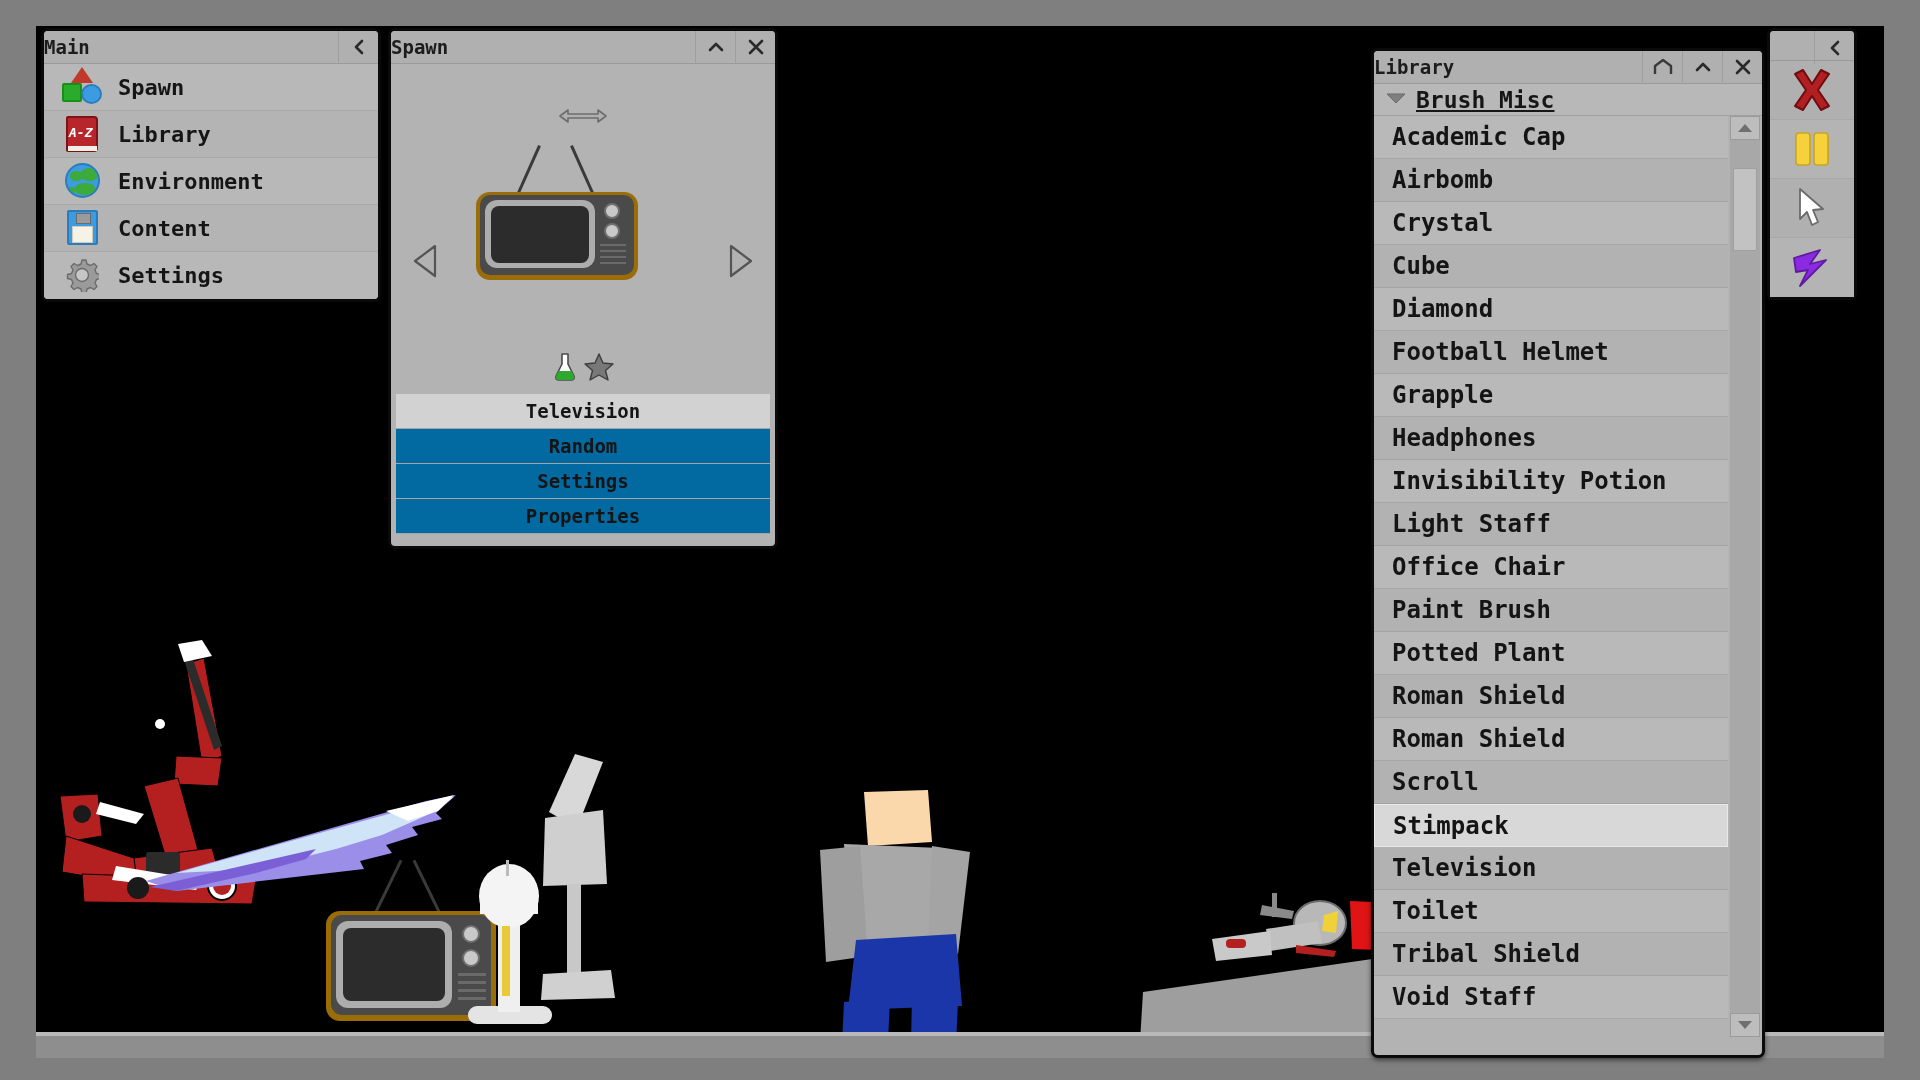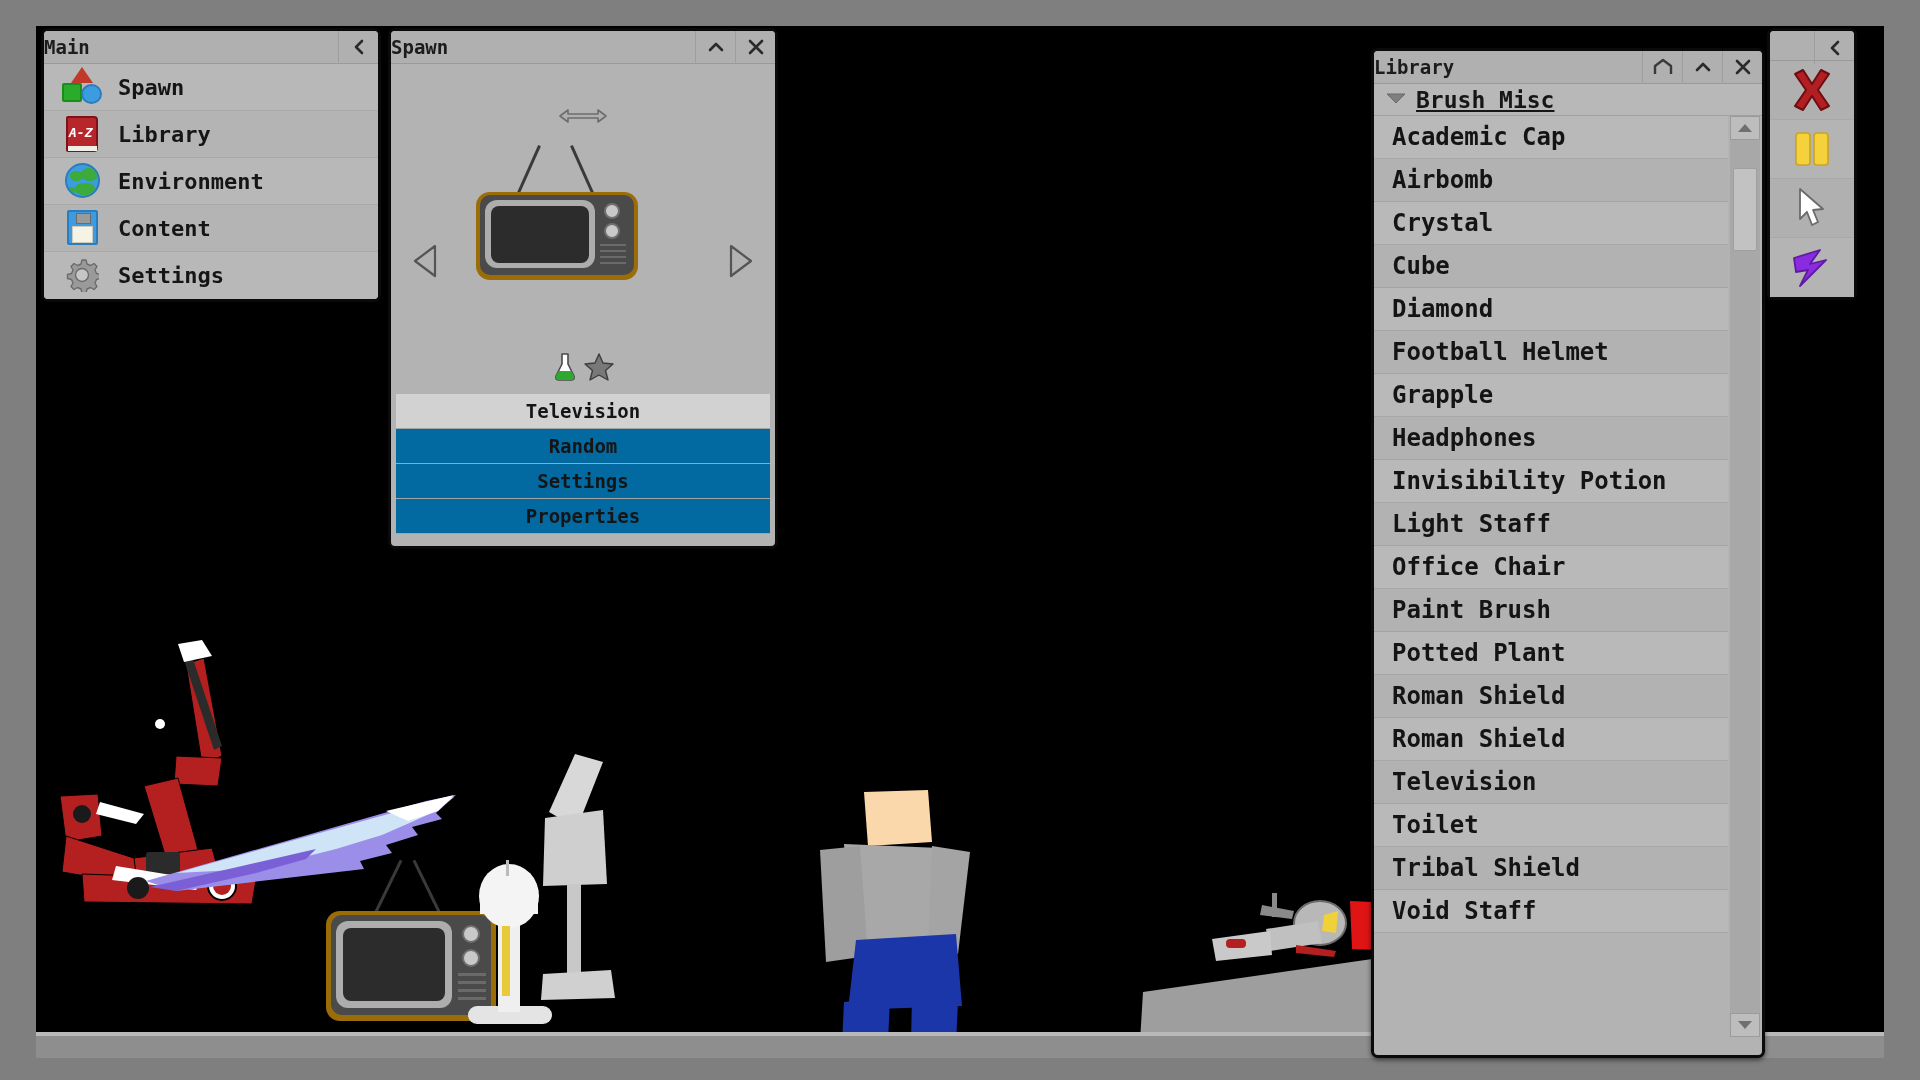--- a/index.html
+++ b/index.html
@@ -526,20 +526,22 @@
           <div class="lib-item">Football Helmet</div>
           <div class="lib-item">Grapple</div>
           <div class="lib-item">Headphones</div>
           <div class="lib-item">Invisibility Potion</div>
           <div class="lib-item">Light Staff</div>
           <div class="lib-item">Office Chair</div>
           <div class="lib-item">Paint Brush</div>
           <div class="lib-item">Potted Plant</div>
           <div class="lib-item">Roman Shield</div>
           <div class="lib-item">Roman Shield</div>
+          <div class="lib-item">Scroll</div>
+          <div class="lib-item sel">Stimpack</div>
           <div class="lib-item">Television</div>
           <div class="lib-item">Toilet</div>
           <div class="lib-item">Tribal Shield</div>
           <div class="lib-item">Void Staff</div>
         </div>
 
       <div id="lib-scroll">
         <div class="sb-btn" id="sb-up">
           <svg width="16" height="10" viewBox="0 0 16 10">
               <path d="M8 1 L15 9 L1 9 Z" fill="#6f6f6f"></path>

